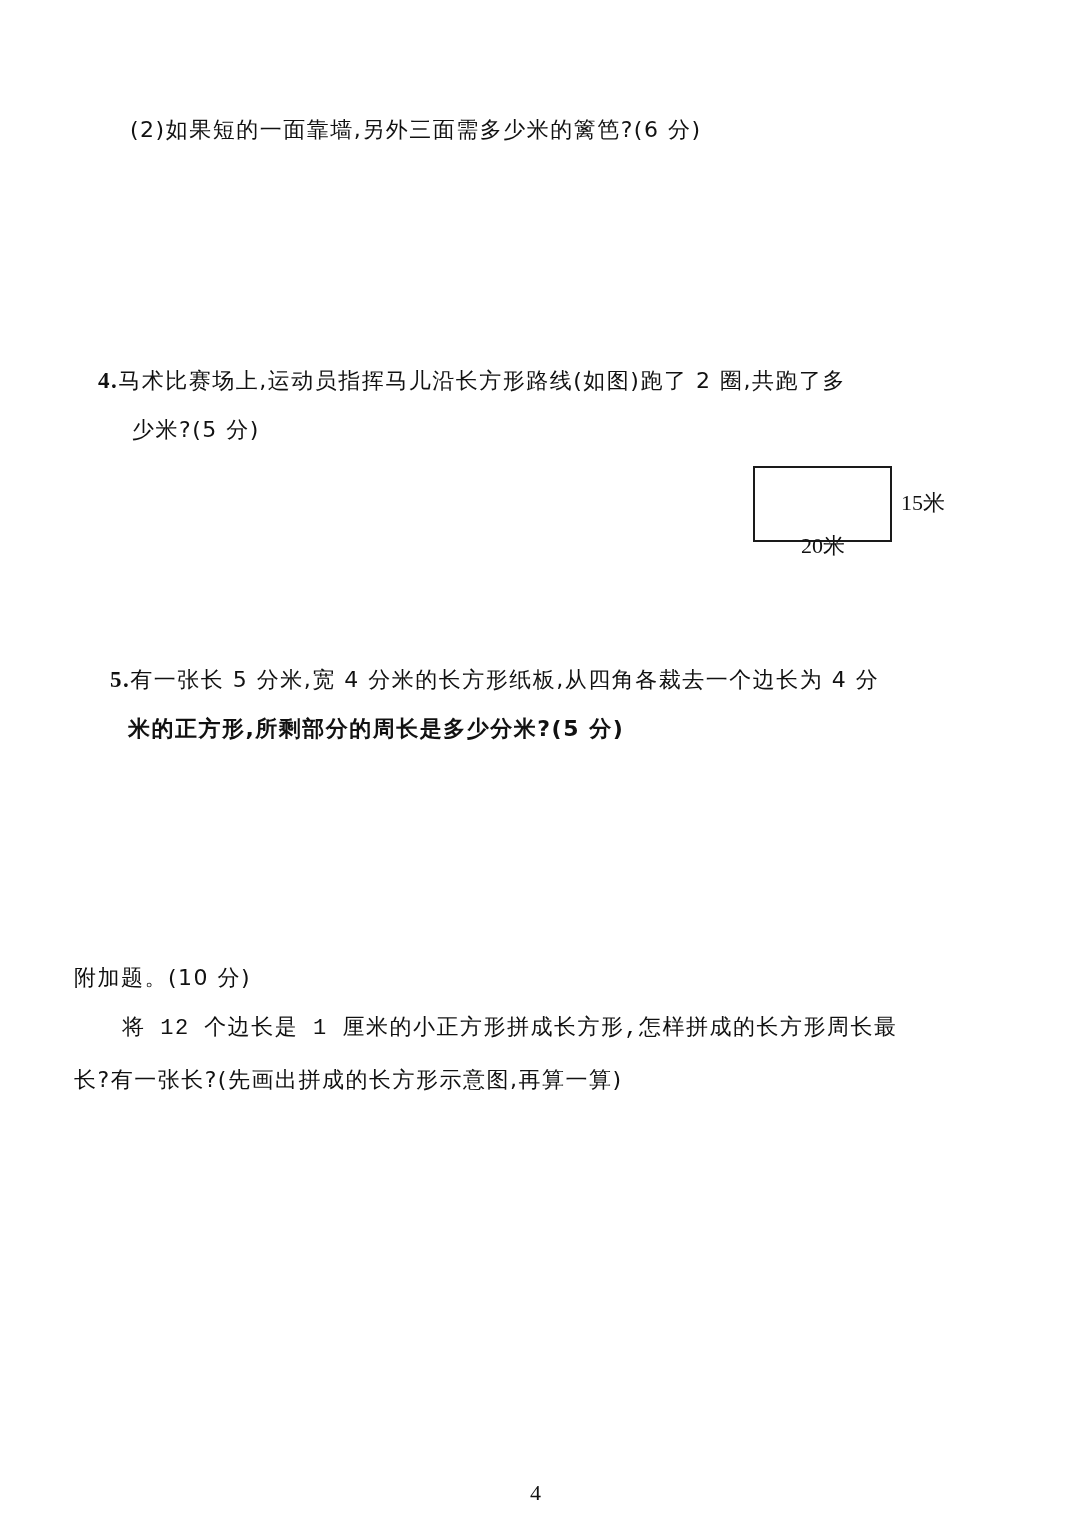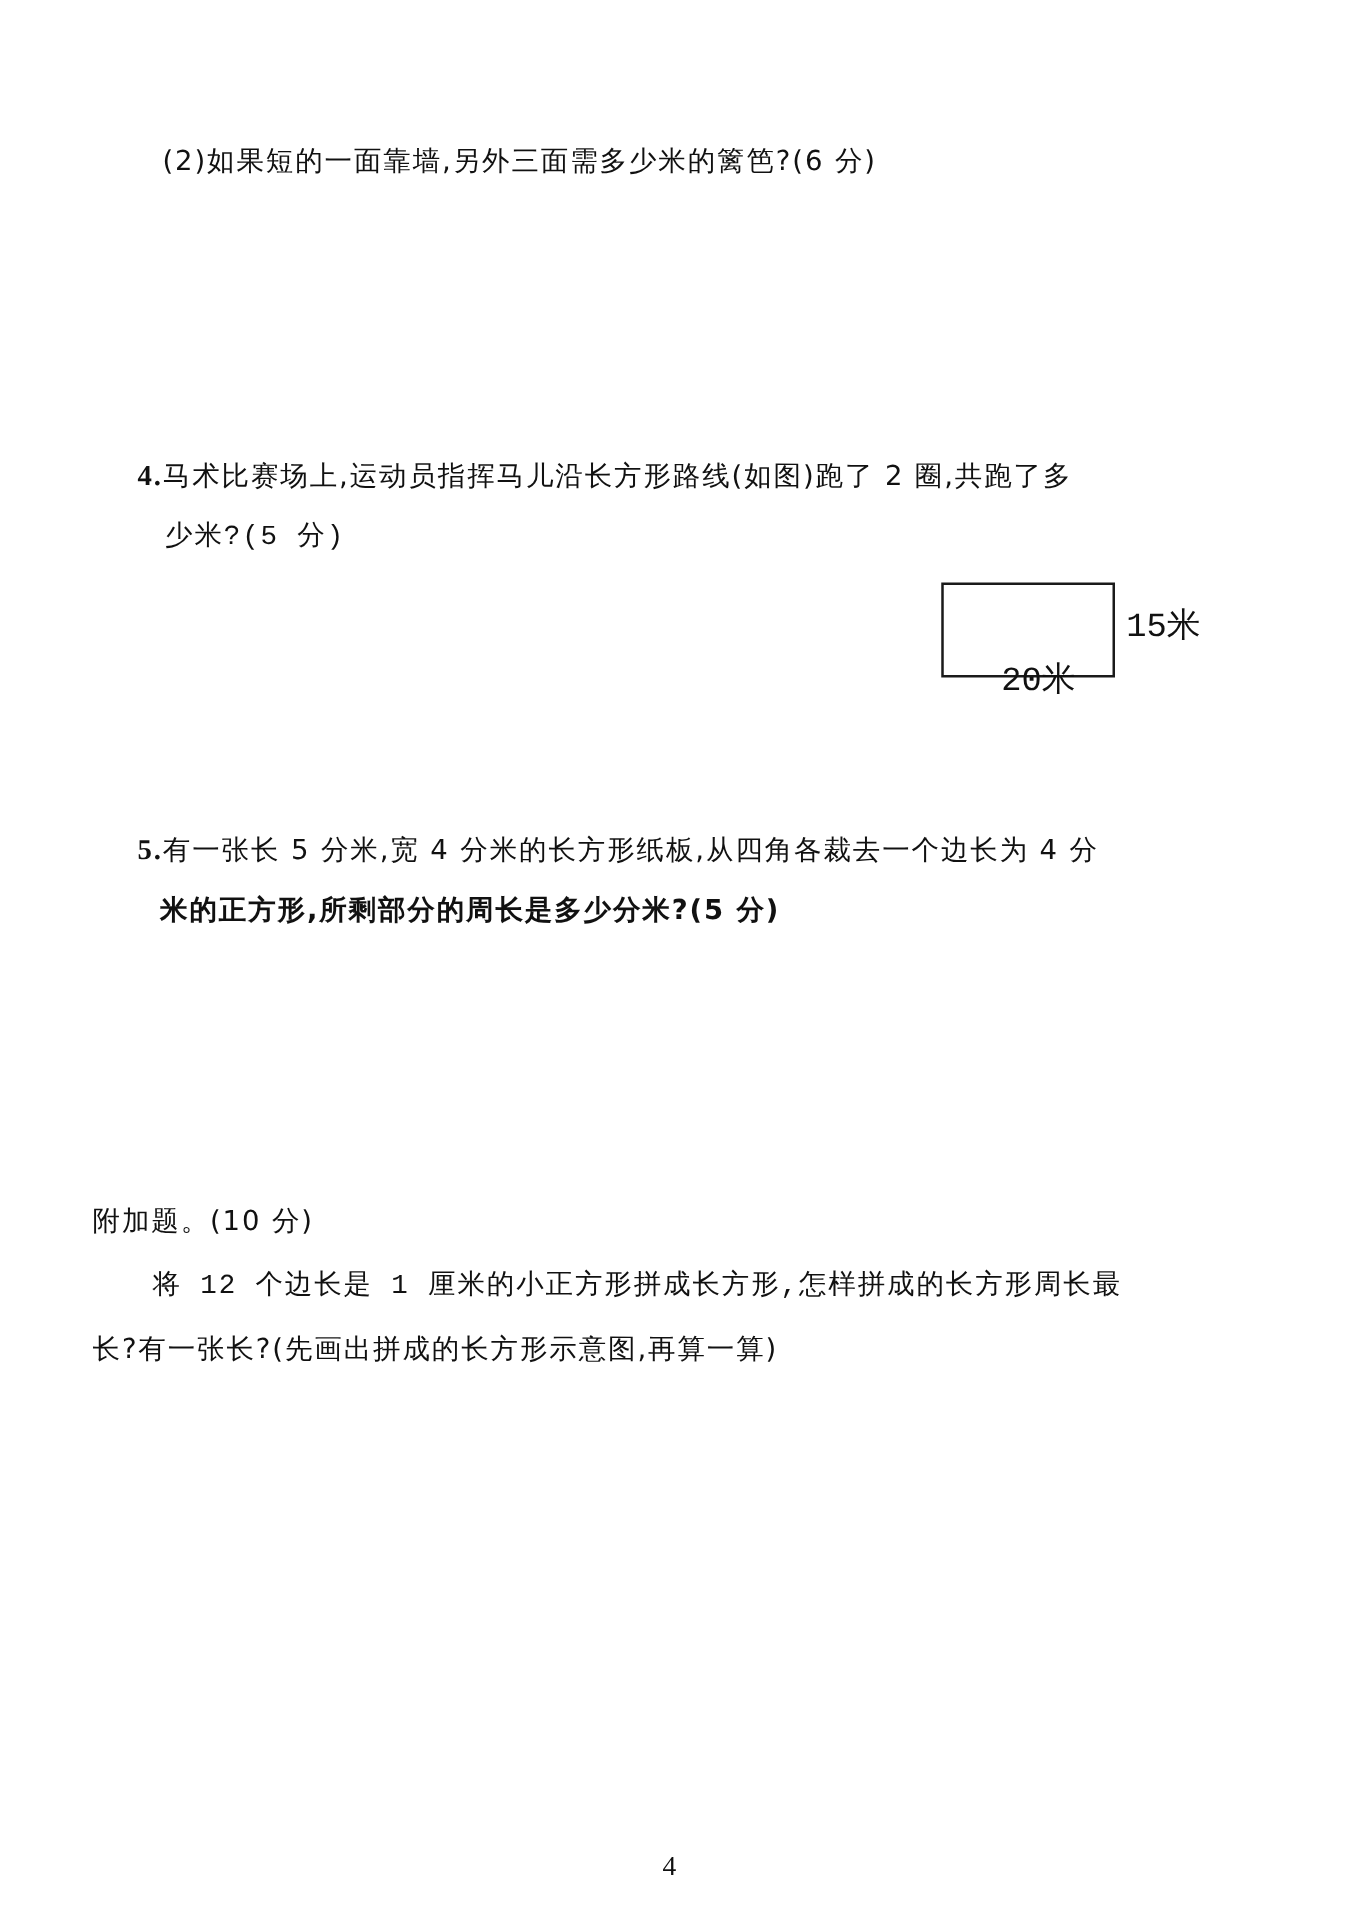--- a/index.html
+++ b/index.html
@@ -38,43 +38,43 @@
       position: absolute;
       left: 753px;
       top: 466px;
       width: 139px;
       height: 76px;
       border: 2px solid #1a1a1a;
       box-sizing: border-box;
     }
     .dim {
       position: absolute;
-      font-family: Liberation Mono, monospace;
-      font-size: 27px;
+      font-family: Liberation Serif, serif;
+      font-size: 22px;
       line-height: 24px;
       white-space: nowrap;
     }
     .page-num {
       position: absolute;
       left: 530px;
       top: 1480px;
       font-family: "Liberation Serif", "DejaVu Serif", serif;
       font-size: 22px;
       line-height: 26px;
     }
   </style>
 </head>
 <body>
 
 <div class="line" style="left:130px; top:115px;">(2)如果短的一面靠墙,另外三面需多少米的篱笆?(6 分)</div>
 
-<div class="line" style="left:110px; top:366px;">
+<div class="line" style="left:98px; top:366px;">
   <span class="qnum">4.</span><span>马术比赛场上,运动员指挥马儿沿长方形路线(如图)跑了 2 圈,共跑了多</span>
 </div>
-<div class="line" style="left:132px; top:415px;font-family:Liberation Mono, monospace;">少米?(5 分)</div>
+<div class="line" style="left:132px; top:415px;">少米?(5 分)</div>
 
 <div class="figure">
   <div class="rect"></div>
   <div class="dim" style="left:901px; top:491px;">15米</div>
   <div class="dim" style="left:801px; top:534px;">20米</div>
 </div>
 
 <div class="line" style="left:110px; top:665px;">
   <span class="qnum">5.</span><span>有一张长 5 分米,宽 4 分米的长方形纸板,从四角各裁去一个边长为 4 分</span>
 </div>

